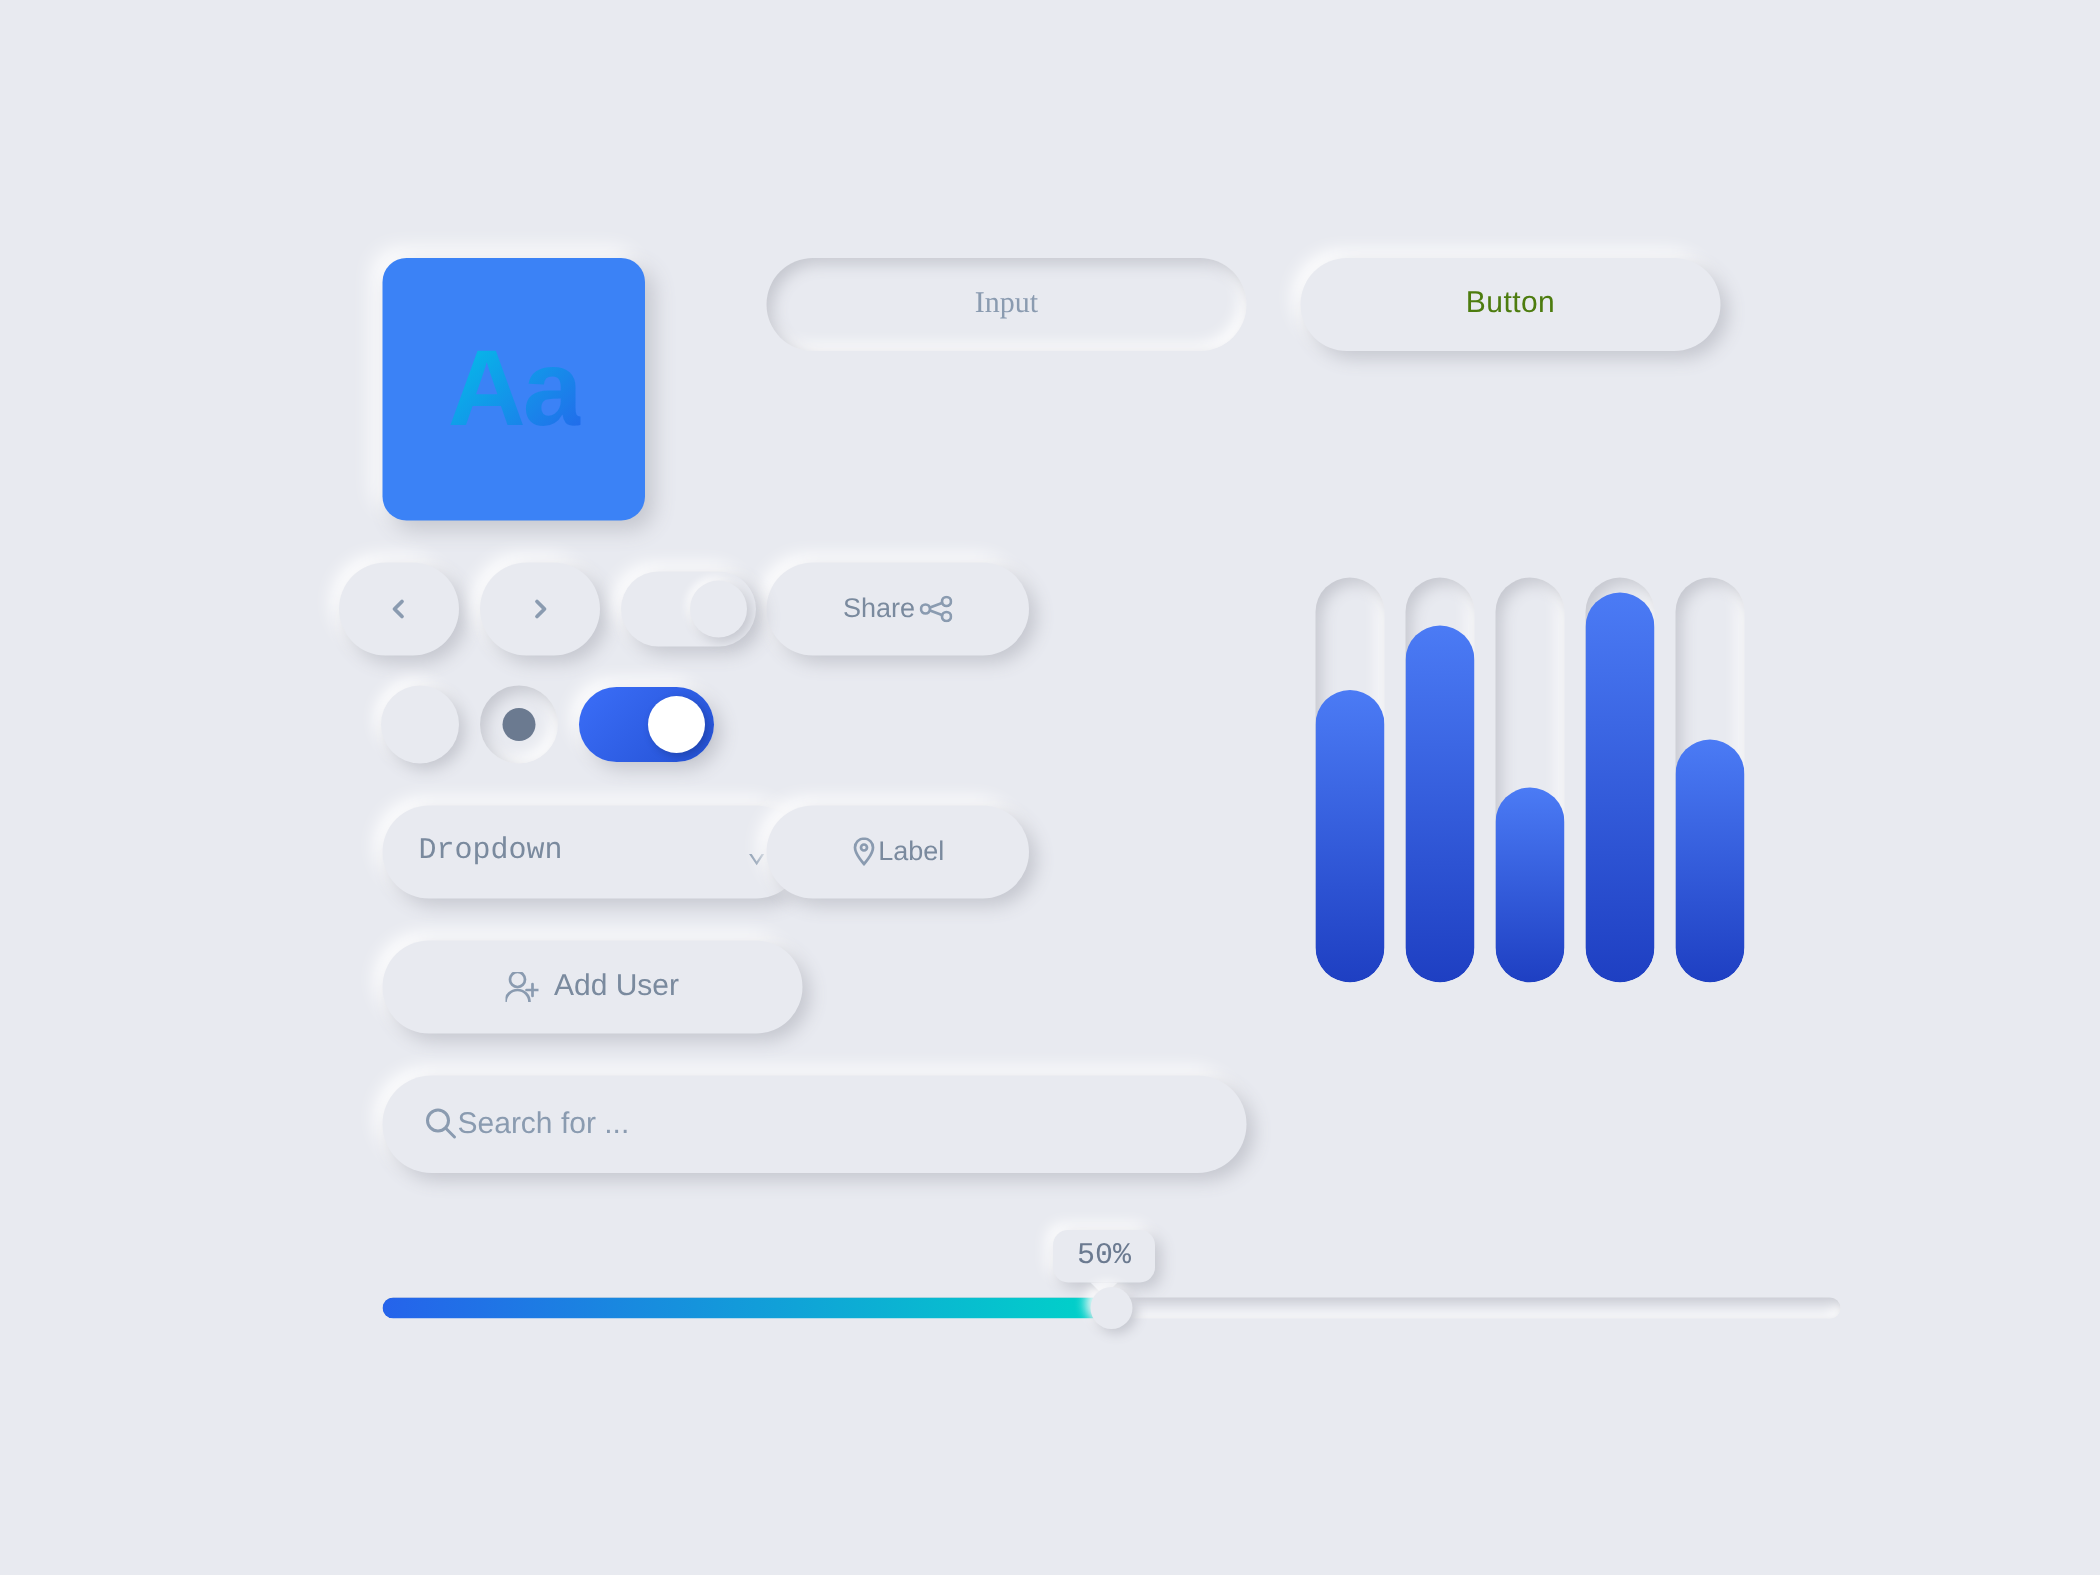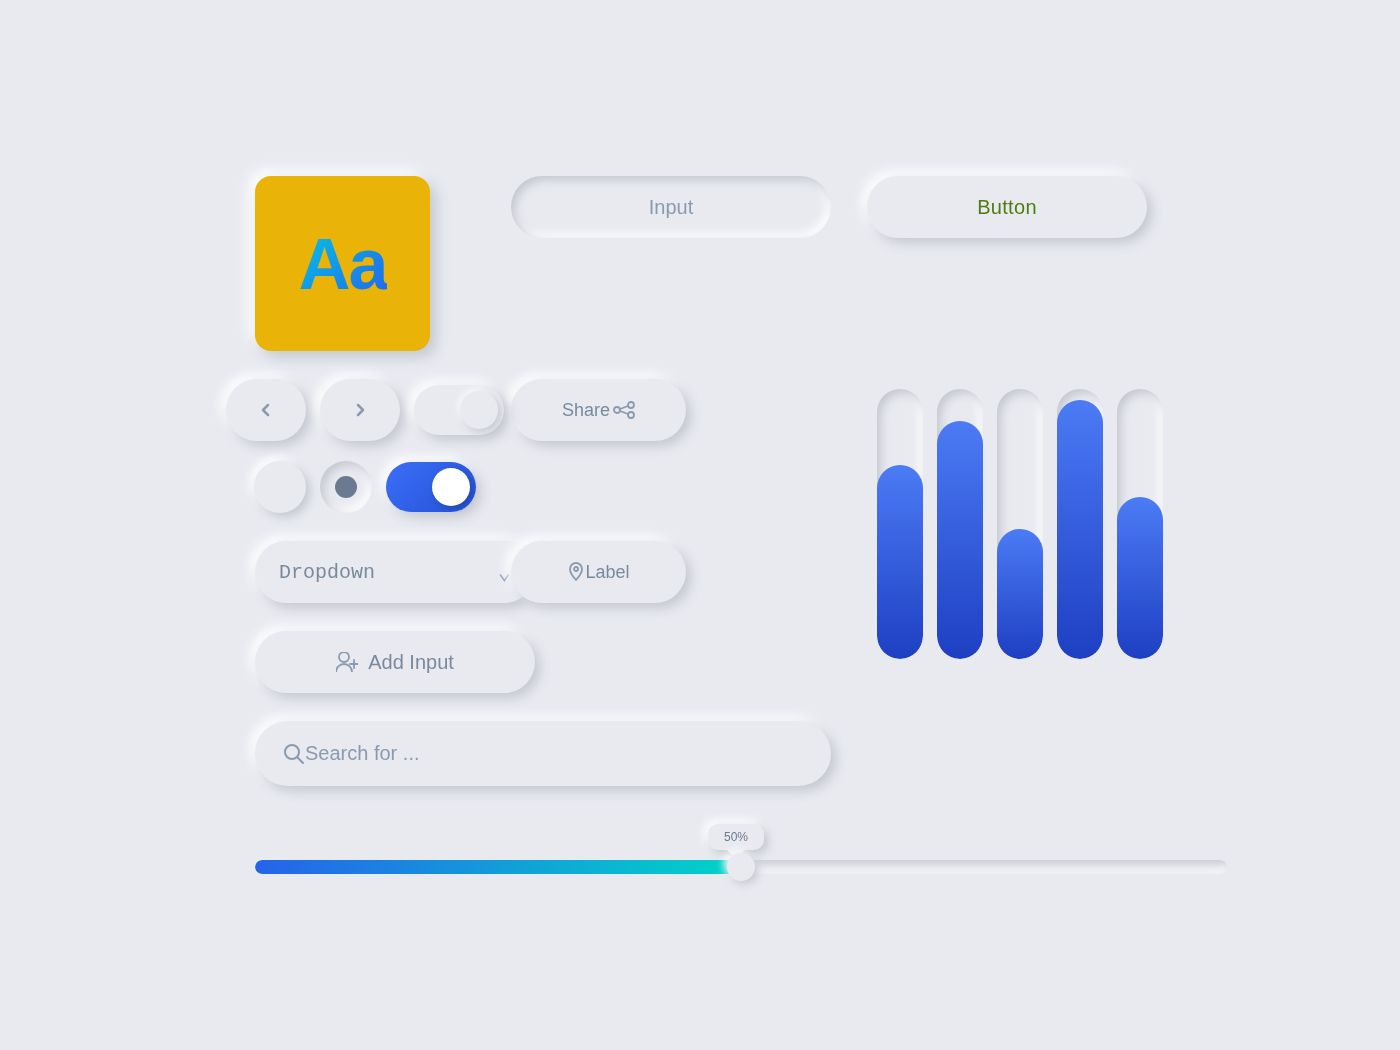--- a/index.html
+++ b/index.html
@@ -14,21 +14,21 @@
     }
 
     .container {
       width: 1050px;
       padding: 60px 80px;
       background: #e8eaf0;
     }
 
     
     .neu-raised {
-      background: #eab308;
+      background: #3b82f6;
       box-shadow: 6px 6px 14px #c5c7cf, -6px -6px 14px #ffffff;
       border-radius: 16px;
     }
 
     .neu-inset {
       background: #e8eaf0;
       box-shadow: inset 4px 4px 10px #c5c7cf, inset -4px -4px 10px #ffffff;
       border-radius: 50px;
     }
 
@@ -393,39 +393,39 @@
       <span>Label</span>
     </div>
 
     <div class="neu-pill add-user-btn">
       <svg width="22" height="20" viewBox="0 0 22 20" fill="none">
         <path d="M8 10c2.761 0 5-2.239 5-5S10.761 0 8 0 3 2.239 3 5s2.239 5 5 5z" stroke="#8a9bb0" stroke-width="1.8"></path>
         <path d="M0 20c0-4.418 3.582-8 8-8s8 3.582 8 8" stroke="#8a9bb0" stroke-width="1.8" stroke-linecap="round"></path>
         <line x1="18" y1="8" x2="18" y2="16" stroke="#8a9bb0" stroke-width="1.8" stroke-linecap="round"></line>
         <line x1="14" y1="12" x2="22" y2="12" stroke="#8a9bb0" stroke-width="1.8" stroke-linecap="round"></line>
       </svg>
-      <span>Add Input</span>
+      <span>Add User</span>
     </div>
 
     <div class="neu-pill search-bar span2-col" style="grid-column: 1 / 3; width: 100%;">
       <svg width="22" height="22" viewBox="0 0 22 22" fill="none">
         <circle cx="9" cy="9" r="7" stroke="#8a9bb0" stroke-width="2"></circle>
         <line x1="14.5" y1="14.5" x2="20" y2="20" stroke="#8a9bb0" stroke-width="2" stroke-linecap="round"></line>
       </svg>
       <span style="color:#8a9bb0;">Search for ...</span>
     </div>
 
-    <div class="neu-inset input-main" style="grid-row: 1; grid-column: 2; width:100%;">
+    <div class="neu-inset input-main" style="grid-row: 1; grid-column: 2; width:100%;font-family:Liberation Serif, serif;">
       <span>Input</span>
     </div>
 
     <div class="span3-col" style="grid-column: 1/4; display:flex; flex-direction:column; align-items:flex-start; gap:10px; margin-top: 10px; width:100%;">
       <div style="display:flex; justify-content:center; width:100%;">
         <div style="margin-left: -10px; position:relative;">
-          <div style="background:#e8eaf0; box-shadow: 4px 4px 10px #c5c7cf, -4px -4px 10px #ffffff; border-radius:10px; padding:6px 16px; font-size:12px; color:#6b7a90; display:inline-block;">50%</div>
+          <div style="background:#e8eaf0; box-shadow: 4px 4px 10px #c5c7cf, -4px -4px 10px #ffffff; border-radius:10px; padding:6px 16px; font-size:20px; color:#6b7a90; display:inline-block;font-family:Liberation Mono, monospace;">50%</div>
           <div style="position:absolute; bottom:-9px; left:50%; transform:translateX(-50%); width:0; height:0; border-left:9px solid transparent; border-right:9px solid transparent; border-top:9px solid #e8eaf0; filter: drop-shadow(0 2px 1px #c5c7cf);"></div>
         </div>
       </div>
       <div style="width:100%; position:relative; height:14px;">
         <div class="slider-track-wrap">
           <div class="slider-fill"></div>
         </div>
         <div class="slider-thumb"></div>
       </div>
     </div>

